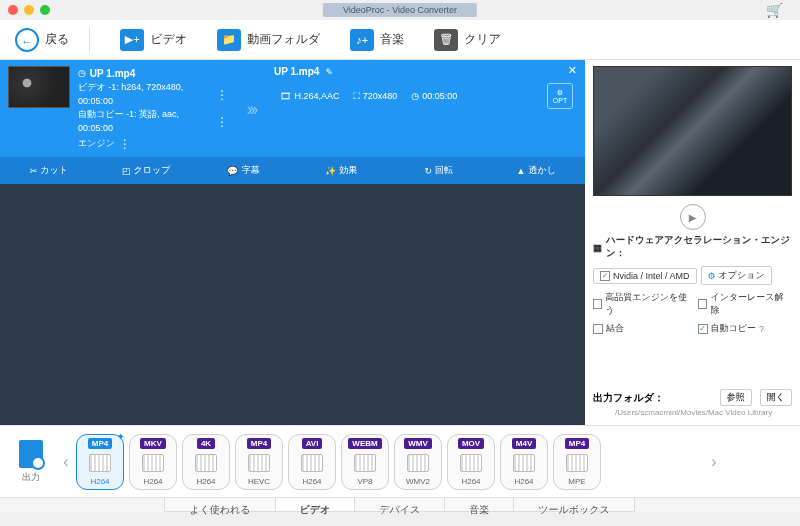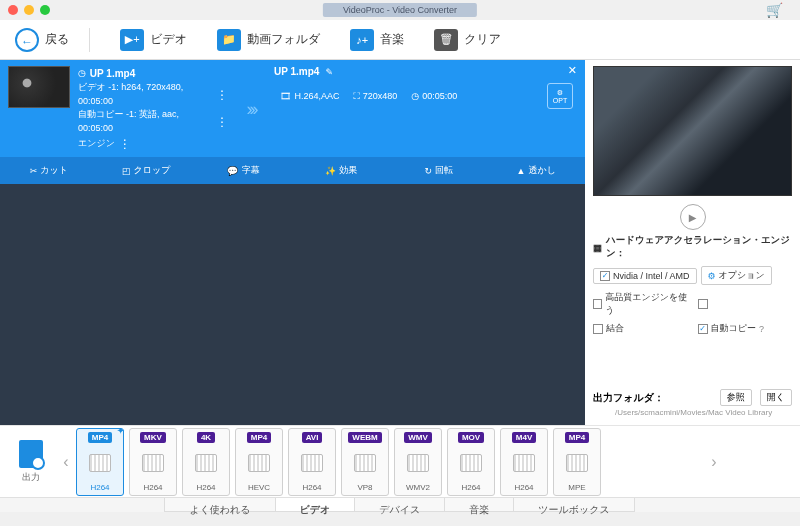--- a/index.html
+++ b/index.html
@@ -63,21 +63,21 @@
 .of-btn { font-size:9px; border:1px solid #ccc; padding:1px 6px; margin-left:4px; cursor:pointer; border-radius:2px;}
 .of-path { font-size:8px; color:#999;margin-left:22px;}
 
 
 .bottom { height: 72px; background:#fff; display:flex; align-items:center; padding: 0 6px; border-top:1px solid #e5e5e5; position:relative;}
 .out-label { width:50px; text-align:center; font-size:9px; color:#666;}
 .out-label .icon-doc { width:24px; height:28px; background:#1d8ce0; margin:0 auto 3px auto; border-radius:2px; position:relative;}
 .out-label .icon-doc::after{content:"";position:absolute;right:-2px;bottom:-2px;width:10px;height:10px;background:#fff;border:2px solid #1d8ce0;border-radius:50%;}
 .chev { width:20px; text-align:center; color:#aaa; font-size:16px; cursor:pointer;}
 .fmt-strip { flex:1; display:flex; gap:5px; overflow:hidden;}
-.fmt { width:48px; height:68px; border:1px solid #d0d0d0; border-radius:3px; background:#fafafa; display:flex; flex-direction:column; align-items:center; justify-content:space-between; padding:3px 0; font-size:8px; color:#666; cursor:pointer; position:relative;}
+.fmt { width:48px; height:56px; border:1px solid #d0d0d0; border-radius:11px; background:#fafafa; display:flex; flex-direction:column; align-items:center; justify-content:space-between; padding:3px 0; font-size:8px; color:#666; cursor:pointer; position:relative;}
 .fmt.sel { border-color:#1d8ce0; background:#e8f4fd; color:#1d8ce0;}
 .fmt.sel::after{content:"✦"; position:absolute; top:-4px; right:-2px; color:#1d8ce0; font-size:10px;}
 .fmt .top-lbl { font-weight:bold; background:#4c1d95; color:#fff; padding:1px 4px; border-radius:2px; font-size:8px;}
 .fmt.sel .top-lbl { background:#1d8ce0;}
 .fmt .reel { width:22px; height:18px; border:1px solid #bbb; border-radius:2px; background:repeating-linear-gradient(90deg,#ddd 0 2px,#fff 2px 4px);}
 .run-btn { position:absolute; right:10px; bottom:-6px; width:58px; height:58px; border-radius:50%; background:radial-gradient(circle at 35% 30%, #6ec5ff, #0a6fd8 70%); border:3px solid #c5e4ff; display:flex; align-items:center; justify-content:center; color:#fff; font-weight:bold; font-style:italic; font-size:14px; cursor:pointer; box-shadow:0 2px 6px rgba(0,0,0,.3);}
 
 
 .tabs { height: 15px; background:#f5f5f5; display:flex; justify-content:center; gap:0; border-top:1px solid #e0e0e0; font-size:10px;}
 .tab { padding: 5px 24px; border:1px solid #ddd; border-top:none; background:#f8f8f8; color:#555; cursor:pointer; margin-left:-1px;}
@@ -222,20 +222,21 @@
             <span>オプション</span>
           </div>
       </div>
       <div class="chk-row">
         <div class="chk">
             <span class="chkbox"></span>
             <span>高品質エンジンを使う</span>
           </div>
         <div class="chk">
             <span class="chkbox"></span>
+            <span>インターレース解除</span>
           </div>
       </div>
       <div class="chk-row">
         <div class="chk">
             <span class="chkbox"></span>
             <span>結合</span>
           </div>
         <div class="chk">
             <span class="chkbox">✓</span>
             <span>自動コピー</span> 

